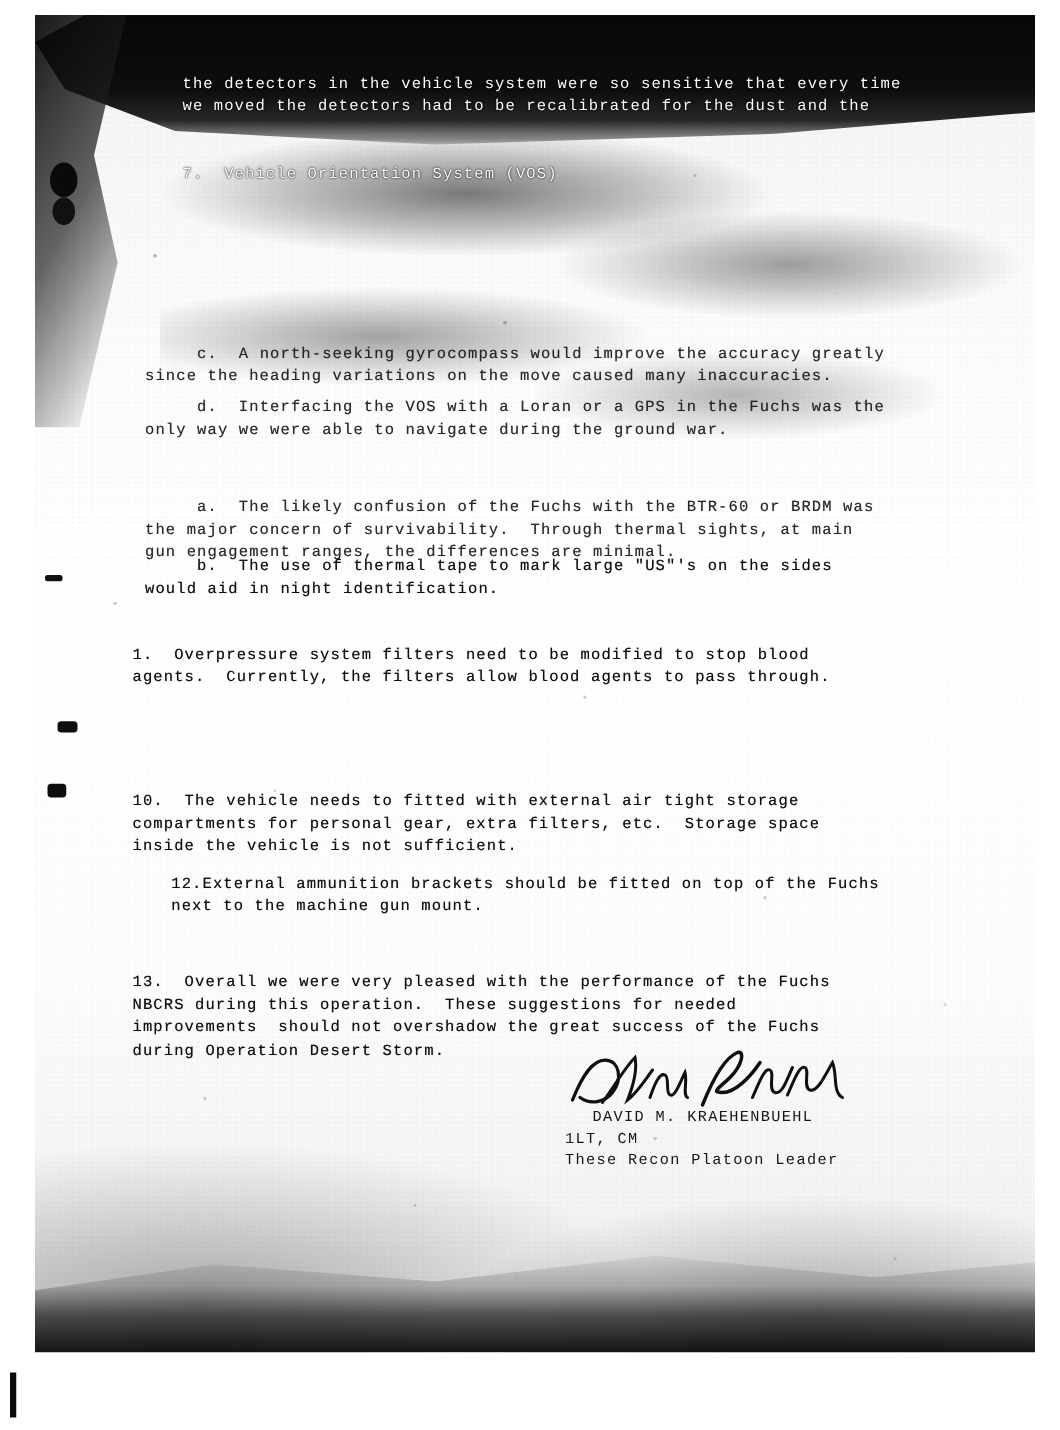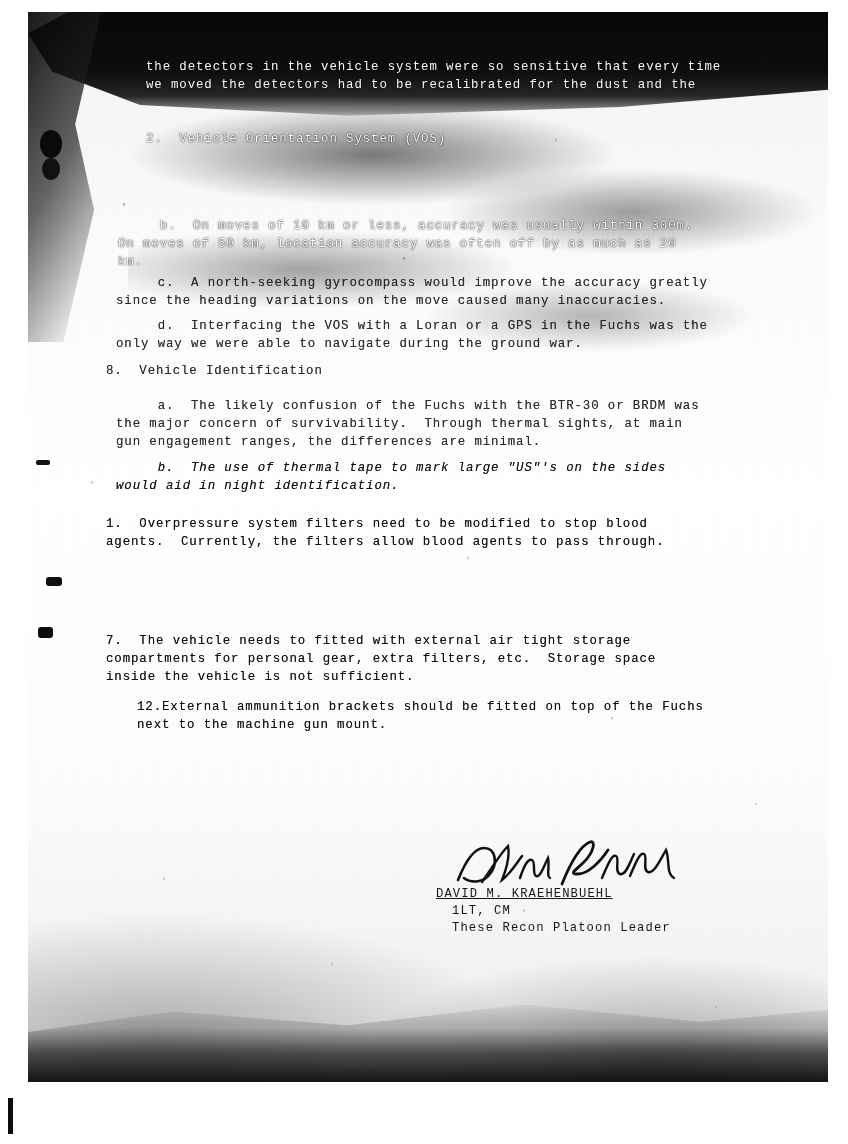--- a/index.html
+++ b/index.html
@@ -187,70 +187,70 @@
     <div class="thumbmark" style="left:14px; top:146px; width:18px; height:22px; background:#141414;"></div>
     <div class="thumbmark" style="left:8px;  top:448px; width:14px; height:5px;  border-radius:2px; background:#151515;"></div>
     <div class="thumbmark" style="left:18px; top:565px; width:16px; height:9px;  border-radius:3px; background:#121212;"></div>
     <div class="thumbmark" style="left:10px; top:615px; width:15px; height:11px; border-radius:3px; background:#101010;"></div>
 
     <div id="text-layer">
 
       <div class="para blk" style="left:118px; top:46px; width:680px;">the detectors in the vehicle system were so sensitive that every time
 we moved the detectors had to be recalibrated for the dust and the</div>
 
-      <div class="para blk" style="left:118px; top:118px; width:680px;">2.  Vehicle Orientation System (VOS)</div>
-
-
-      <div class="para blk" style="left:90px; top:205px; width:712px;">     b.  On moves of 10 km or less, accuracy was usually within 300m.
-On moves of 50 km, location accuracy was often off by as much as 20
-km.</div>
+      <div class="para blk" style="left:118px; top:118px; width:680px;">7.  Vehicle Orientation System (VOS)</div>
+
+
 
       <div class="para dim" style="left:88px; top:305px; width:716px;">     d.  Interfacing the VOS with a Loran or a GPS in the Fuchs was the
 only way we were able to navigate during the ground war.</div>
 
       <div class="para dim" style="left:88px; top:262px; width:716px;">     c.  A north-seeking gyrocompass would improve the accuracy greatly
 since the heading variations on the move caused many inaccuracies.</div>
 
-      <div class="para dim" style="left:78px; top:350px; width:716px;">8.  Vehicle Identification</div>
-
-      <div class="para dim" style="left:88px; top:385px; width:724px;">     a.  The likely confusion of the Fuchs with the BTR-30 or BRDM was
+
+      <div class="para dim" style="left:88px; top:385px; width:724px;">     a.  The likely confusion of the Fuchs with the BTR-60 or BRDM was
 the major concern of survivability.  Through thermal sights, at main
 gun engagement ranges, the differences are minimal.</div>
 
-      <div class="para" style="left:88px; top:447px; width:716px;font-style:italic;">     b.  The use of thermal tape to mark large "US"'s on the sides
+      <div class="para" style="left:88px; top:432px; width:716px;">     b.  The use of thermal tape to mark large "US"'s on the sides
 would aid in night identification.</div>
 
       <div class="para" style="left:78px; top:503px; width:724px;">1.  Overpressure system filters need to be modified to stop blood
 agents.  Currently, the filters allow blood agents to pass through.</div>
 
 
-      <div class="para" style="left:78px; top:620px; width:724px;">7.  The vehicle needs to fitted with external air tight storage
+      <div class="para" style="left:78px; top:620px; width:724px;">10.  The vehicle needs to fitted with external air tight storage
 compartments for personal gear, extra filters, etc.  Storage space
 inside the vehicle is not sufficient.</div>
 
       <div class="para" style="left:72px; top:686px; width:724px;margin-left:37px;">12.External ammunition brackets should be fitted on top of the Fuchs
 next to the machine gun mount.</div>
 
+      <div class="para" style="left:78px; top:765px; width:724px;">13.  Overall we were very pleased with the performance of the Fuchs
+NBCRS during this operation.  These suggestions for needed
+improvements  should not overshadow the great success of the Fuchs
+during Operation Desert Storm.</div>
 
     </div>
 
     <div class="speck-field"></div>
     <div class="noise"></div>
   </div>
 
   <div id="signature" title="David M Krahenbuehl">
     <svg width="230" height="56" viewBox="0 0 230 56" fill="none">
       <path d="M6 42 C 14 22, 22 10, 32 10 C 44 10, 46 26, 38 36 C 32 44, 20 46, 12 40" stroke="#101010" stroke-width="2.6" stroke-linecap="round"></path>
       <path d="M30 44 C 40 30, 48 16, 56 8 C 58 18, 54 32, 50 42 C 58 36, 64 26, 70 18" stroke="#101010" stroke-width="2.4" stroke-linecap="round"></path>
       <path d="M68 40 C 72 28, 76 20, 80 22 C 84 24, 80 36, 84 38 C 88 40, 92 28, 96 20 C 98 28, 94 38, 98 40" stroke="#101010" stroke-width="2.4" stroke-linecap="round"></path>
       <path d="M110 46 C 118 26, 128 8, 138 4 C 144 2, 142 14, 132 24 C 124 32, 116 36, 126 36 C 136 36, 148 24, 156 12" stroke="#101010" stroke-width="2.8" stroke-linecap="round"></path>
       <path d="M150 40 C 156 26, 160 16, 164 18 C 168 20, 162 34, 168 36 C 174 38, 178 24, 182 16" stroke="#101010" stroke-width="2.4" stroke-linecap="round"></path>
       <path d="M178 38 C 184 24, 188 14, 192 16 C 196 18, 190 32, 196 34 C 202 36, 208 22, 214 12 C 218 22, 214 36, 222 40" stroke="#101010" stroke-width="2.4" stroke-linecap="round"></path>
     </svg>
   </div>
 
-  <div class="sigline" style="left:436px; top:886px;text-decoration:underline;">DAVID M. KRAEHENBUEHL</div>
+  <div class="sigline" style="left:474px; top:886px;">DAVID M. KRAEHENBUEHL</div>
   <div class="sigline" style="left:452px; top:903px;">1LT, CM</div>
   <div class="sigline" style="left:452px; top:920px;">These Recon Platoon Leader</div>
 
   <div class="edge-tick"></div>
 
 </div>
 
 </body></html>

